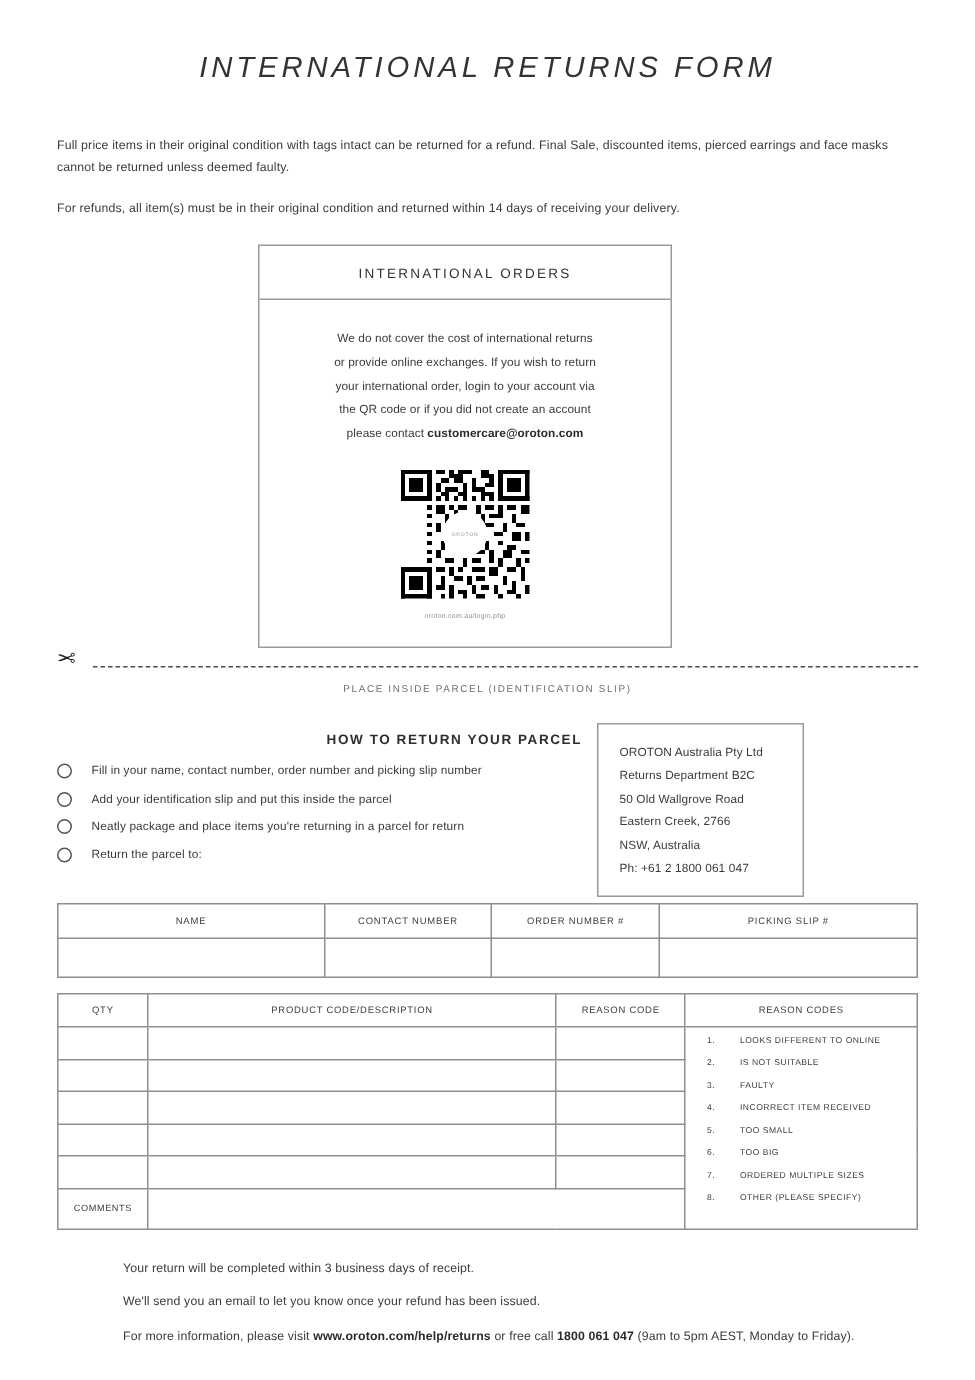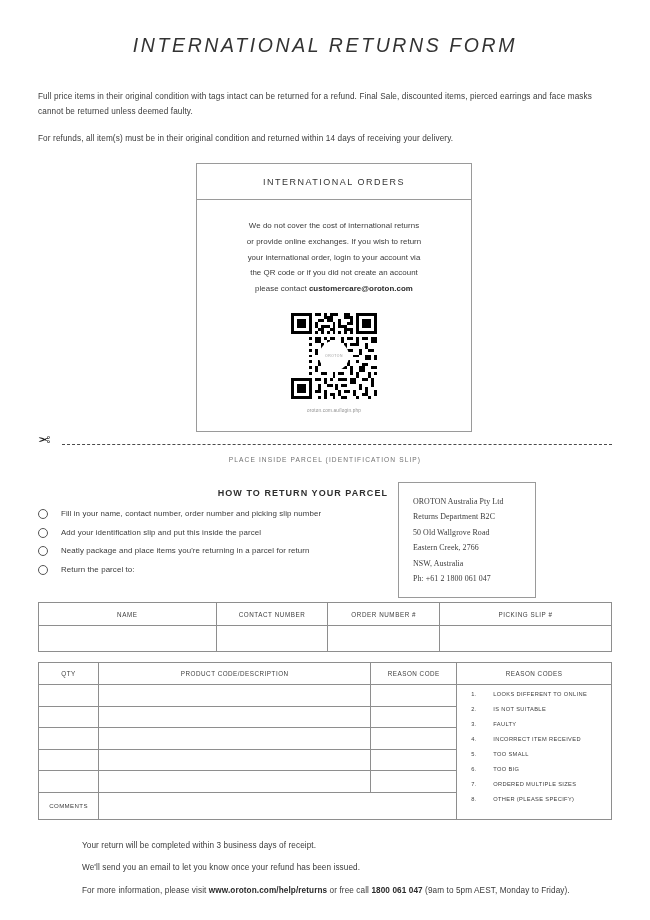--- a/index.html
+++ b/index.html
@@ -45,21 +45,21 @@
     margin: 0 0 12px 0;
     font-size: 8.2px;
     line-height: 1.85;
     letter-spacing: 0.12px;
     color: #3a3a3a;
   }
 
   
   .intl-box {
     position: absolute;
-    left: 196px;
+    left: 172px;
     top: 163px;
     width: 276px;
     border: 1px solid #9a9a9a;
     box-sizing: border-box;
     background: #fff;
   }
   .intl-head {
     text-align: center;
     font-size: 9px;
     letter-spacing: 1.5px;
@@ -194,21 +194,20 @@
 
   
   .addr-box {
     position: absolute;
     left: 398px;
     top: 482px;
     width: 138px;
     border: 1px solid #9a9a9a;
     box-sizing: border-box;
     padding: 11px 0 11px 14px;
-    font-family: Liberation Serif, serif;
   }
   .addr-box div {
     font-size: 7.9px;
     line-height: 1.95;
     color: #3a3a3a;
     letter-spacing: 0.08px;
   }
 
   
   table {

